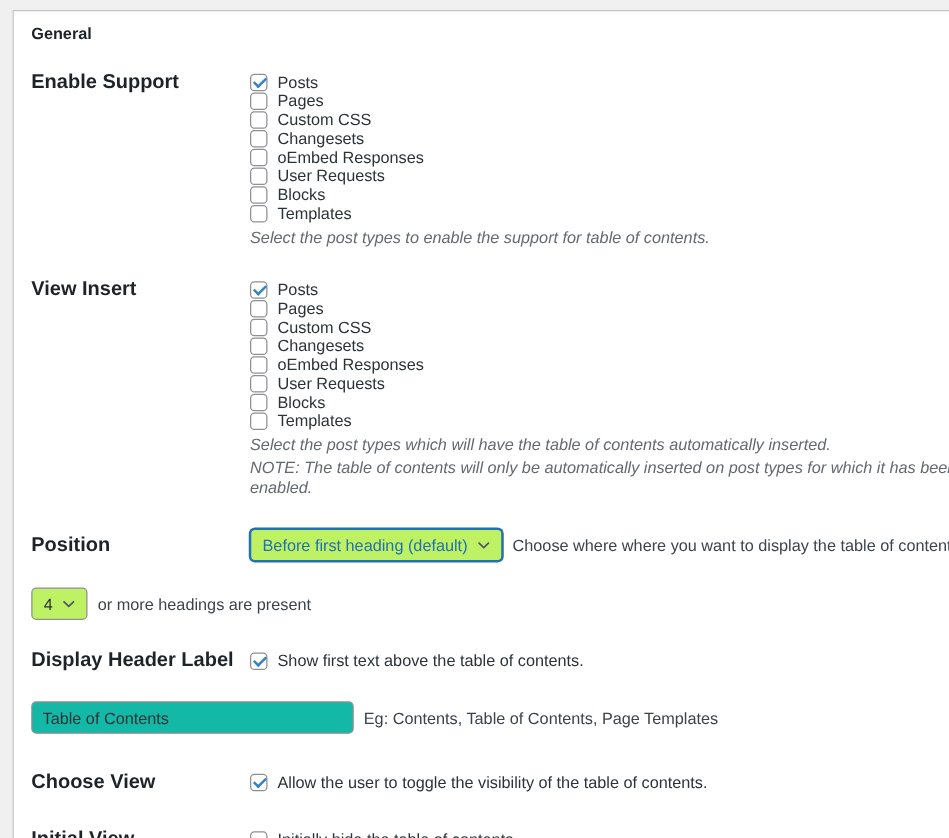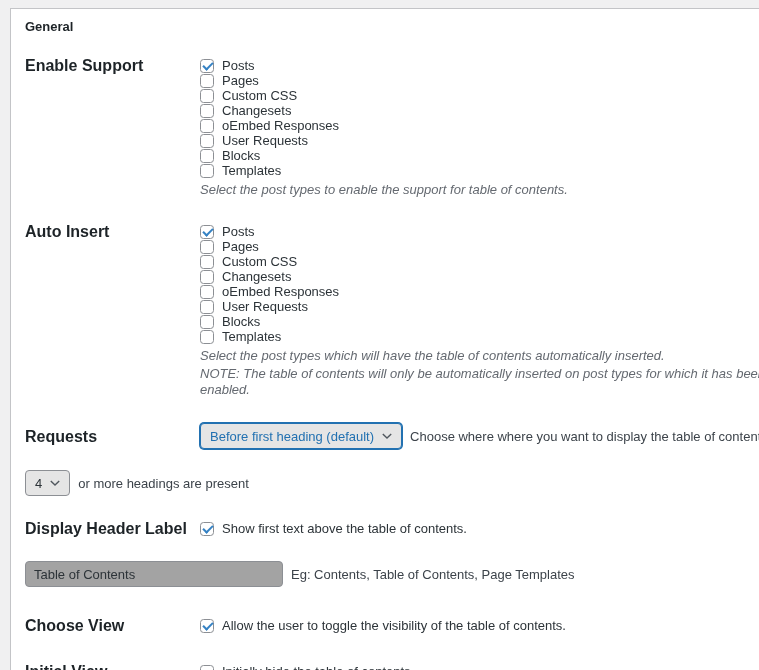--- a/index.html
+++ b/index.html
@@ -84,21 +84,21 @@
     align-items: center;
     gap: 8px;
   }
   .select {
     display: inline-flex;
     align-items: center;
     justify-content: space-between;
     height: 26px;
     border: 1px solid #8c8f94;
     border-radius: 4px;
-    background: #e5e5e5;
+    background: #bef264;
     padding: 0 7px 0 9px;
     font-size: 13px;
     color: #2c3338;
     gap: 6px;
     cursor: pointer;
     flex-shrink: 0;
   }
   .select[data-focused="true"] {
     border-color: #2271b1;
     box-shadow: 0 0 0 1px #2271b1;
@@ -108,21 +108,21 @@
   .side-text {
     font-size: 13px;
     color: #3c434a;
     white-space: nowrap;
   }
   .text-input {
     width: 258px;
     height: 26px;
     border: 1px solid #8c8f94;
     border-radius: 4px;
-    background: #a3a3a3;
+    background: #14b8a6;
     padding: 0 8px;
     font-size: 13px;
     color: #2c3338;
     font-family: "Liberation Sans", sans-serif;
     flex-shrink: 0;
   }
 </style>
 </head>
 <body>
 
@@ -164,21 +164,21 @@
         </label>
         <label class="cb-line">
           <span class="cb" data-checked="false"></span>
           <span>Templates</span>
         </label>
         <p class="desc">Select the post types to enable the support for table of contents.</p>
       </div>
     </div>
 
     <div class="row mb-25">
-      <div class="th">Auto Insert</div>
+      <div class="th">View Insert</div>
       <div class="td">
         <label class="cb-line">
           <span class="cb" data-checked="true"></span>
           <span>Posts</span>
         </label>
         <label class="cb-line">
           <span class="cb" data-checked="false"></span>
           <span>Pages</span>
         </label>
         <label class="cb-line">
@@ -204,21 +204,21 @@
         <label class="cb-line">
           <span class="cb" data-checked="false"></span>
           <span>Templates</span>
         </label>
         <p class="desc">Select the post types which will have the table of contents automatically inserted.</p>
         <p class="desc tight">NOTE: The table of contents will only be automatically inserted on post types for which it has been enabled.</p>
       </div>
     </div>
 
     <div class="row mb-21">
-      <div class="th pad">Requests</div>
+      <div class="th pad">Position</div>
       <div class="td control-line">
         <span class="select" data-focused="true">
           <span>Before first heading (default)</span>
           <span class="chev">
             <svg width="14" height="14" viewBox="0 0 16 16">
                 <path d="M3.2 5.8 L8 10.4 L12.8 5.8" fill="none" stroke="#50575e" stroke-width="1.6"></path>
               </svg>
           </span>
         </span>
         <span class="side-text">Choose where where you want to display the table of contents.</span>

